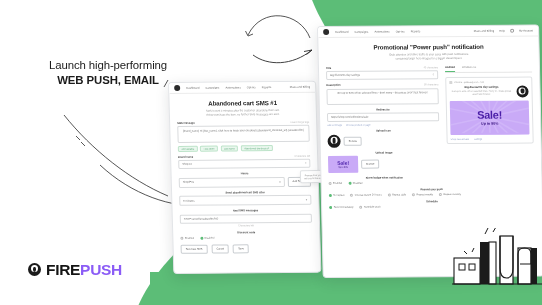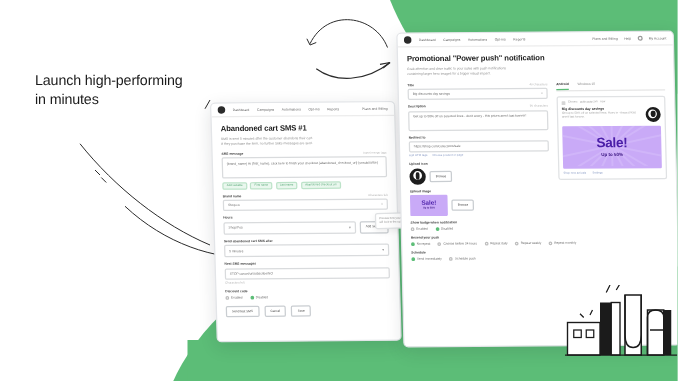--- a/index.html
+++ b/index.html
@@ -2,21 +2,21 @@
 <html><head>
 <meta charset="utf-8">
 <style>
   * { margin:0; padding:0; box-sizing:border-box; }
   html,body { width:542px; height:305px; overflow:hidden; }
   body {
     font-family:"Liberation Sans", sans-serif;
     background:#ffffff;
     position:relative;
   }
-  .stage { position:absolute; inset:0; overflow:hidden; background:#fff; }
+  .stage { position:absolute; inset:0; overflow:hidden; background:#fff;text-align:center; }
 
   
   .green-blob-bottom {
     position:absolute; left:126px; top:176px;
     width:520px; height:300px;
     background:#5cbd77;
     border-radius:50% 50% 0 0 / 62% 62% 0 0;
   }
   .green-band-bottom {
     position:absolute; left:150px; top:272px; width:392px; height:33px;
@@ -200,23 +200,29 @@
 
 <div class="stage">
 
   <div class="green-blob-top"></div>
   <div class="green-right-col"></div>
   <div class="green-blob-bottom"></div>
   <div class="green-band-bottom"></div>
 
   <div class="headline">
     <span class="ln">Launch high-performing</span>
-    <span class="ln">in minutes</span>
+    <span class="ln bold">WEB PUSH, EMAIL</span>
   </div>
 
+  <div class="logo">
+    <div class="logo-mark"></div>
+    <div class="logo-text">
+      <span class="fire">FIRE</span><span class="push">PUSH</span>
+    </div>
+  </div>
 
   <svg class="arrow-svg" viewBox="0 0 542 305">
     <path d="M248 35 C262 6, 300 12, 310 38" fill="none" stroke="#2b2b2b" stroke-width="0.8"></path>
     <path d="M248 36 l-2.5 -5 M248 36 l5 -2" fill="none" stroke="#2b2b2b" stroke-width="0.8"></path>
     <path d="M253 55 C268 66, 292 66, 312 50" fill="none" stroke="#2b2b2b" stroke-width="0.9"></path>
     <path d="M312 50 l-8 1.5 M312 50 l-5.5 4.5" fill="none" stroke="#2b2b2b" stroke-width="0.9"></path>
     <path d="M64 115 C92 150, 130 180, 168 196" fill="none" stroke="#2b2b2b" stroke-width="0.8"></path>
     <path d="M80 140 l-4 -4 M85 146 l-4 -4" fill="none" stroke="#2b2b2b" stroke-width="0.8"></path>
     <path d="M100 165 C132 195, 172 208, 205 206" fill="none" stroke="#2b2b2b" stroke-width="0.8"></path>
     <path d="M164 87 l4 -7" fill="none" stroke="#2b2b2b" stroke-width="0.8"></path>

